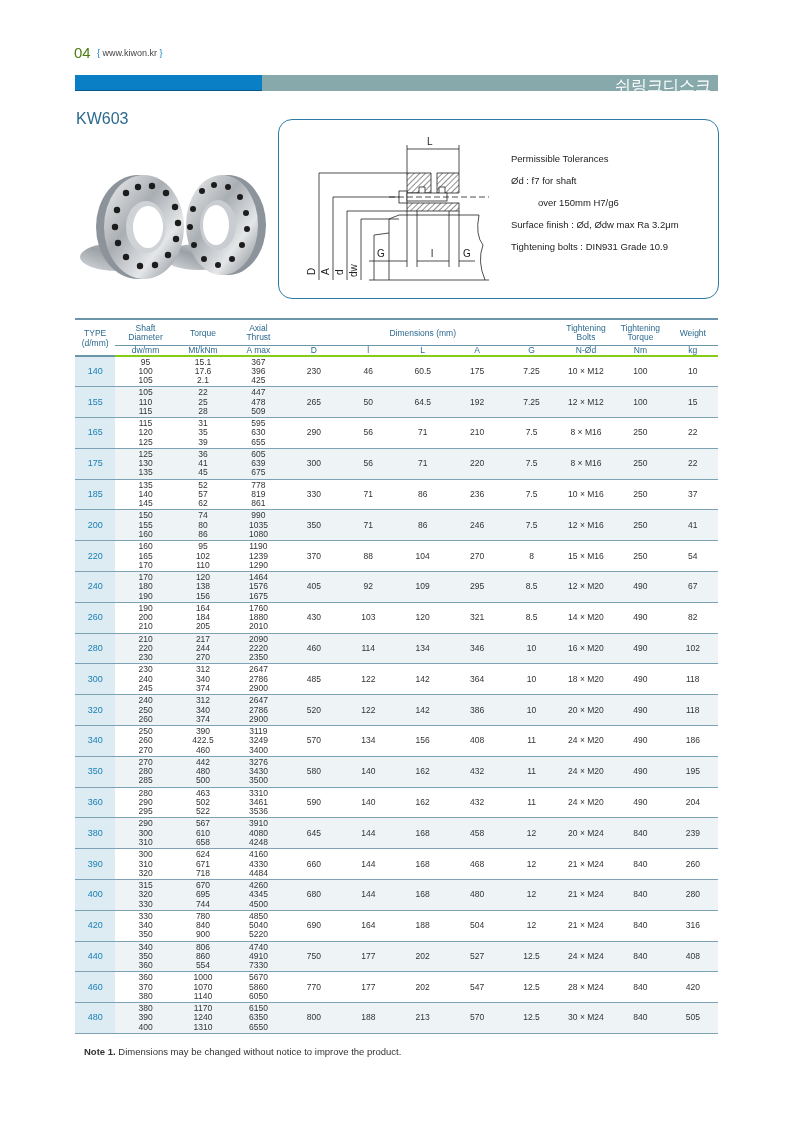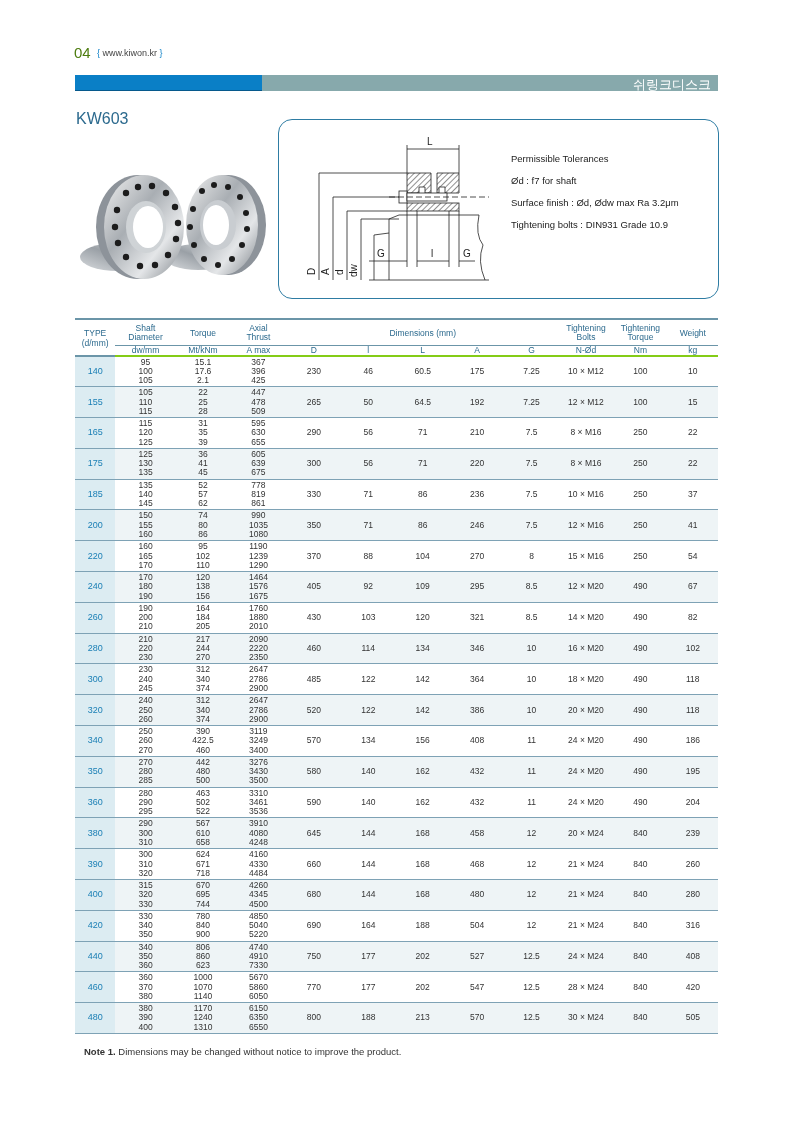--- a/index.html
+++ b/index.html
@@ -5,21 +5,21 @@
   * { box-sizing: border-box; margin: 0; padding: 0; }
   html, body { width: 795px; height: 1121px; background: #ffffff; }
   body { position: relative; font-family: "DejaVu Sans", sans-serif; color: #333; overflow: hidden; }
 
   .page-num { position: absolute; left: 74px; top: 44px; font-size: 15px; color: #4d7c0f; letter-spacing: 0px; font-family: "Liberation Sans", sans-serif; }
   .page-url { position: absolute; left: 97px; top: 48px; font-size: 9px; color: #444; font-family: Liberation Sans, sans-serif; }
   .page-url .br { color: #0a7fc6; }
 
   .banner { position: absolute; left: 75px; top: 75px; width: 643px; height: 16px; background: #87a9ac; }
   .banner-blue { position: absolute; left: 0; top: 0; width: 187px; height: 16px; background: #0a7fc6; border-bottom: 1px solid #06598c; }
-  .banner-label { position: absolute; right: 7px; top: 1px; font-size: 13px; color: #fff; font-family: "DejaVu Sans", sans-serif; }
+  .banner-label { position: absolute; right: 7px; top: 1px; font-size: 16px; color: #fff; font-family: "DejaVu Sans", sans-serif; }
 
   .model { position: absolute; left: 76px; top: 110px; font-size: 16px; color: #2c6a8e; font-family: "Liberation Sans", sans-serif; }
 
   .product-photo { position: absolute; left: 78px; top: 165px; width: 190px; height: 125px; }
 
   .spec-box { position: absolute; left: 278px; top: 119px; width: 441px; height: 180px; border: 1.5px solid #2e7ca3; border-radius: 14px; background: #fff; }
   .drawing { position: absolute; left: 20px; top: 15px; width: 200px; height: 150px; }
   .tolerances { position: absolute; left: 232px; top: 32px; font-size: 9.5px; color: #222; font-family: "Liberation Sans", sans-serif; }
   .tolerances div { height: 22px; line-height: 14px; }
   .tolerances .indent { padding-left: 27px; }
@@ -171,20 +171,21 @@
       <text x="16" y="140" transform="rotate(-90 16 140)">D</text>
       <text x="30" y="140" transform="rotate(-90 30 140)">A</text>
       <text x="44" y="140" transform="rotate(-90 44 140)">d</text>
       <text x="58" y="142" transform="rotate(-90 58 142)">dw</text>
     </g>
   </svg>
 
   <div class="tolerances">
     <div>Permissible Tolerances</div>
     <div>Ød : f7 for shaft</div>
+    <div class="indent">over  150mm H7/g6</div>
     <div>Surface finish : Ød, Ødw max Ra 3.2μm</div>
     <div>Tightening bolts : DIN931 Grade 10.9</div>
   </div>
 </div>
 
 <table class="spec">
   <thead>
     <tr class="h1">
       <th rowspan="2" class="type-h"><span>TYPE</span><br><span>(d/mm)</span></th>
       <th style="width:60px"><span>Shaft</span><br><span>Diameter</span></th>
@@ -472,21 +473,21 @@
         <td>188</td>
         <td>504</td>
         <td>12</td>
         <td>21 × M24</td>
         <td>840</td>
         <td>316</td>
       </tr>
       <tr>
         <td class="type">440</td>
         <td><span class="stack"><div>340</div><div>350</div><div>360</div></span></td>
-        <td><span class="stack"><div>806</div><div>860</div><div>623</div></span></td>
+        <td><span class="stack"><div>806</div><div>860</div><div>554</div></span></td>
         <td><span class="stack"><div>4740</div><div>4910</div><div>7330</div></span></td>
         <td>750</td>
         <td>177</td>
         <td>202</td>
         <td>527</td>
         <td>12.5</td>
         <td>24 × M24</td>
         <td>840</td>
         <td>408</td>
       </tr>

